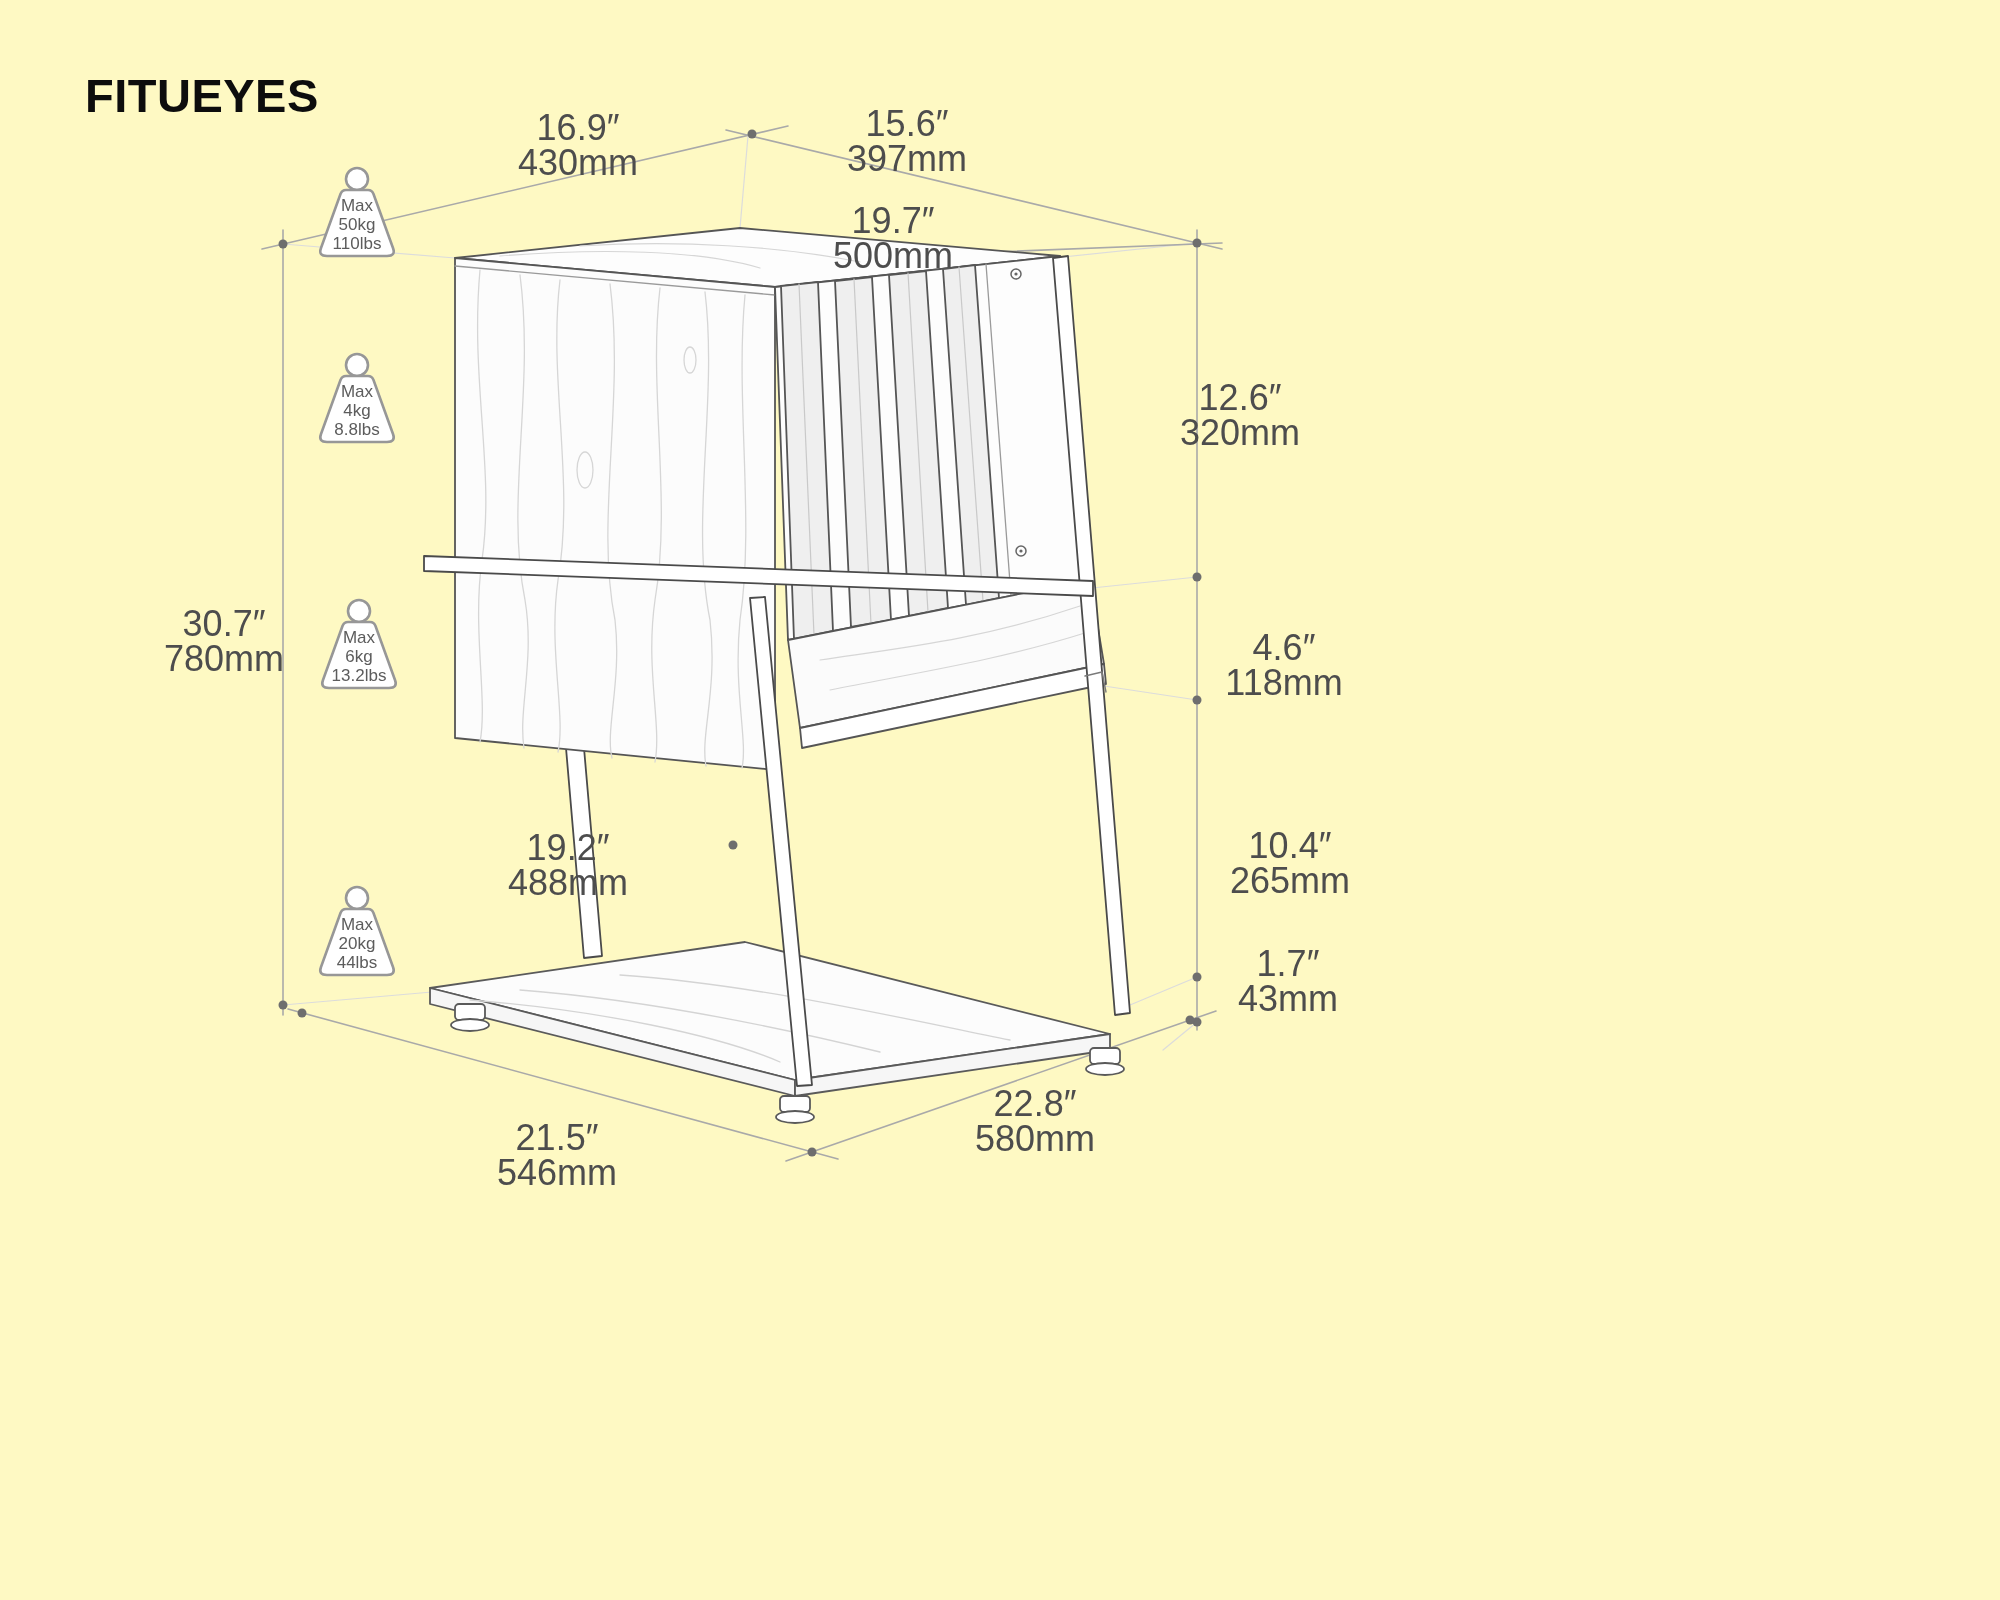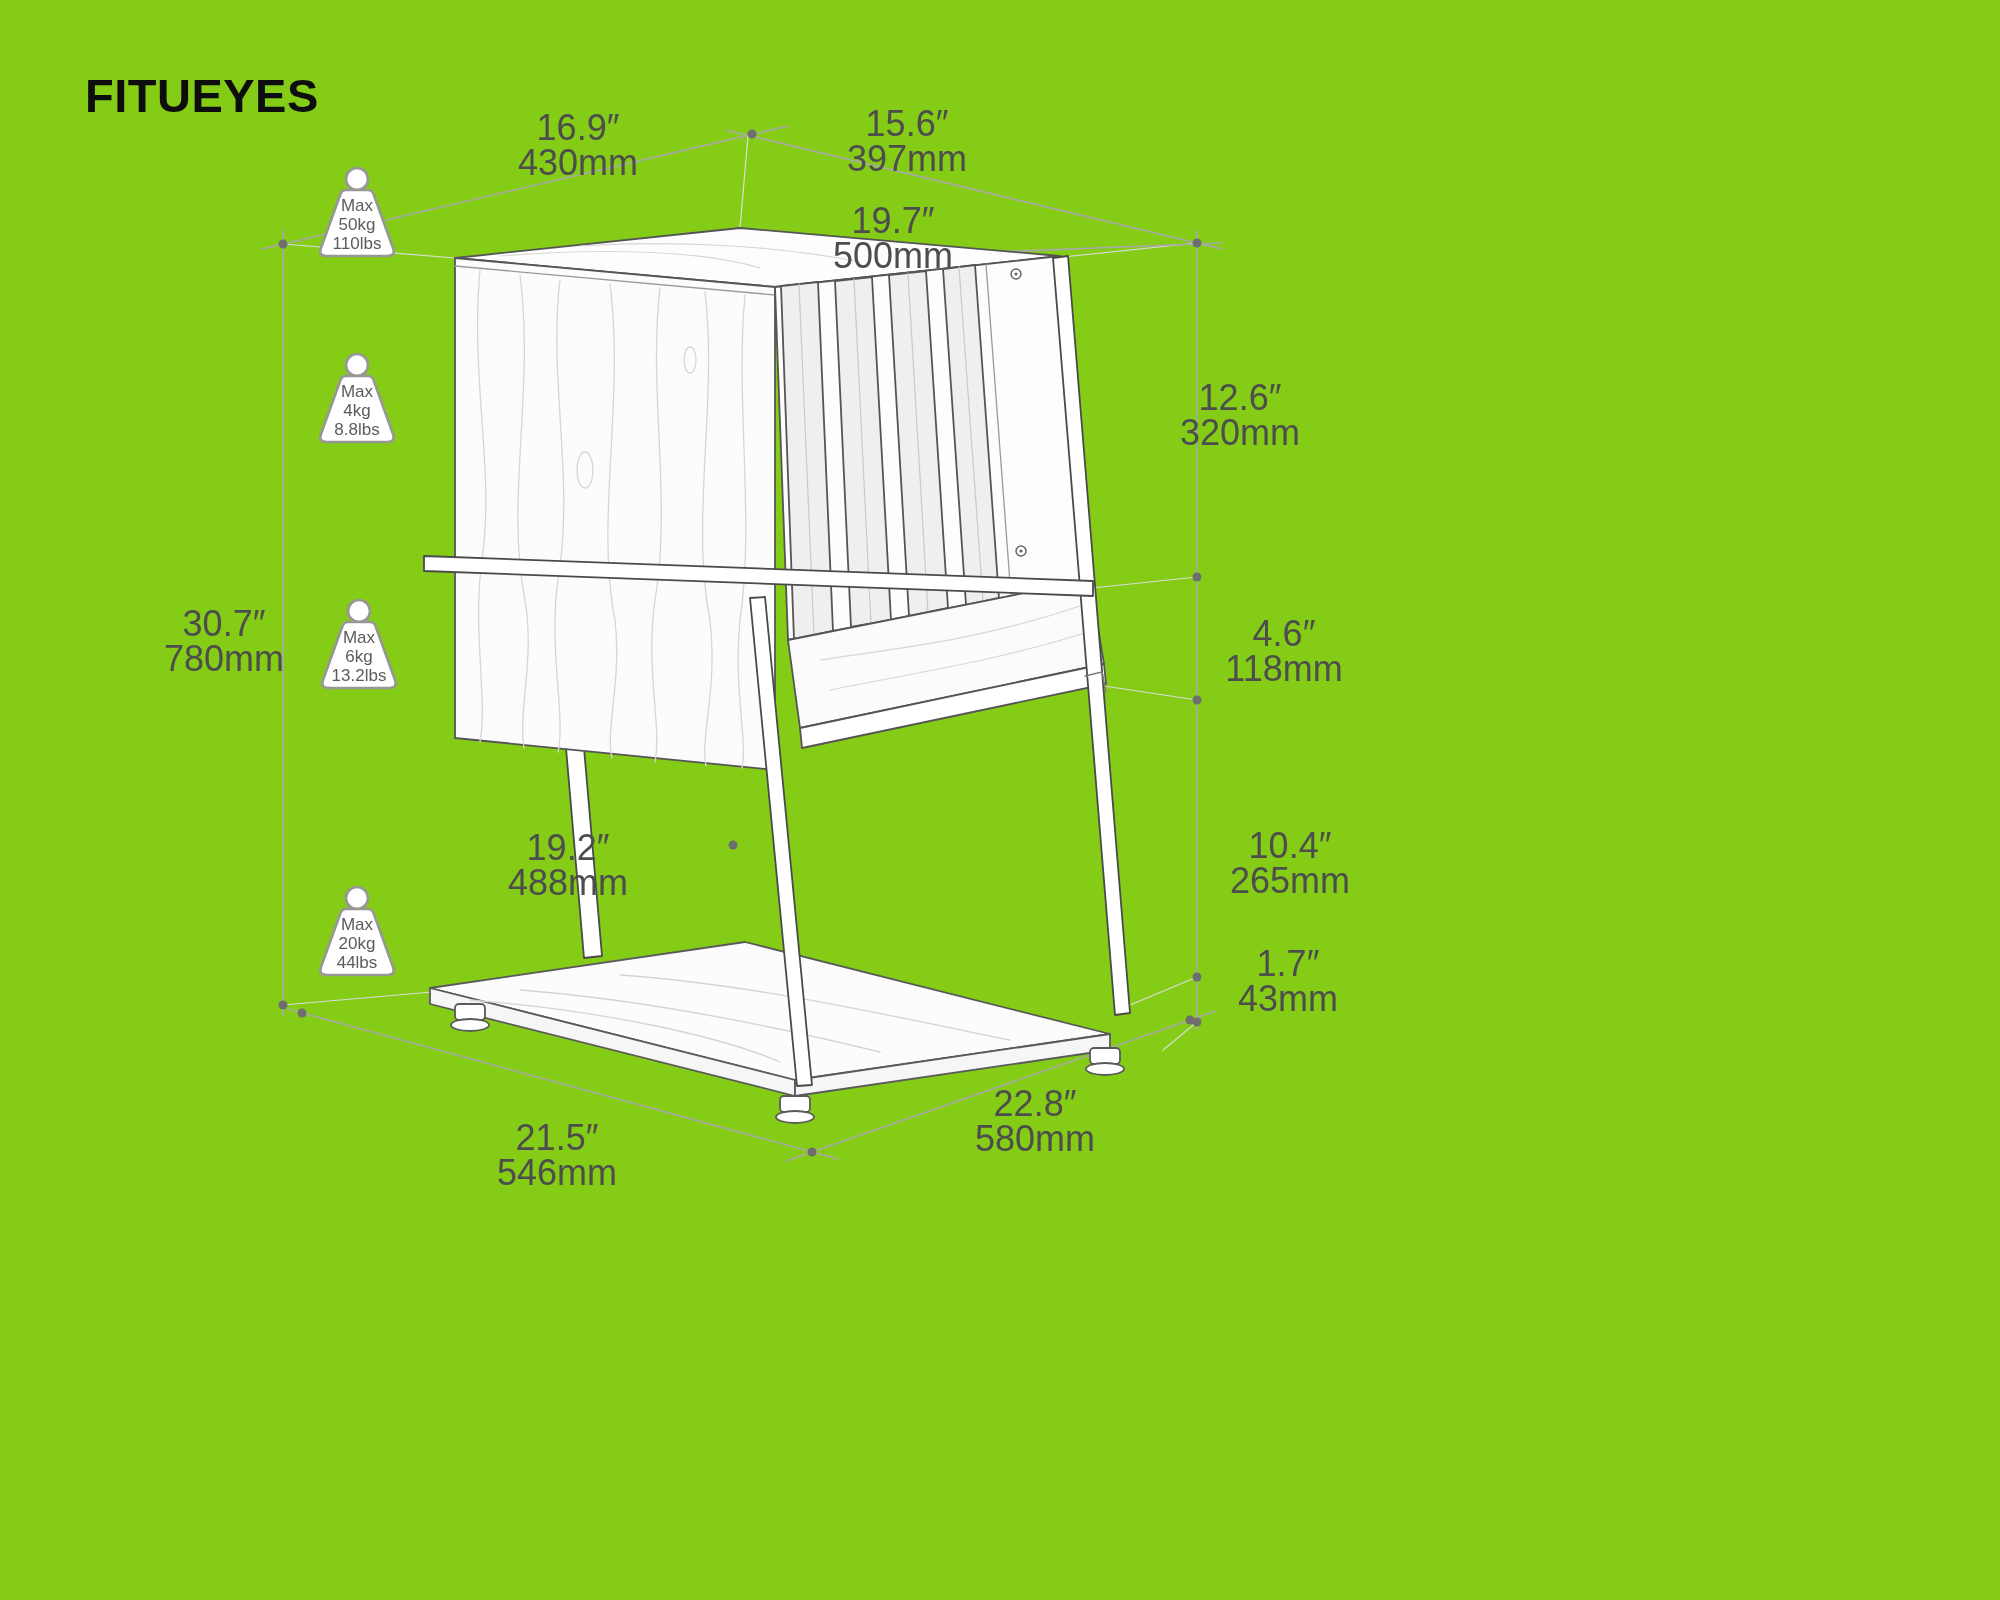--- a/index.html
+++ b/index.html
@@ -1,17 +1,17 @@
 <!DOCTYPE html>
 <html><head>
 <meta charset="utf-8">
 <style>
   html,body{margin:0;padding:0;background:#ffffff;}
   .stage{
-    position:relative;width:2000px;height:1600px;background:#84cc16;overflow:hidden;
+    position:relative;width:2000px;height:1600px;background:#fef9c3;overflow:hidden;
     font-family:"Liberation Sans","DejaVu Sans",sans-serif;
   }
   .art{position:absolute;left:0;top:0;width:2000px;height:1600px;}
   .logo{
     position:absolute;left:85px;top:68px;
     font-size:47px;font-weight:800;letter-spacing:0.5px;color:#0d0d0d;
   }
   .dim{
     position:absolute;transform:translateX(-50%);
     text-align:center;color:#4d4d4d;font-size:36px;line-height:35px;white-space:nowrap;
@@ -228,21 +228,21 @@
   <div class="dim" style="left:1240px;top:380px;">
     <div>12.6″</div>
     <div>320mm</div>
   </div>
 
   <div class="dim" style="left:224px;top:606px;">
     <div>30.7″</div>
     <div>780mm</div>
   </div>
 
-  <div class="dim" style="left:1284px;top:616px;">
+  <div class="dim" style="left:1284px;top:630px;">
     <div>4.6″</div>
     <div>118mm</div>
   </div>
 
   <div class="dim" style="left:1290px;top:828px;">
     <div>10.4″</div>
     <div>265mm</div>
   </div>
 
   <div class="dim" style="left:568px;top:830px;">

